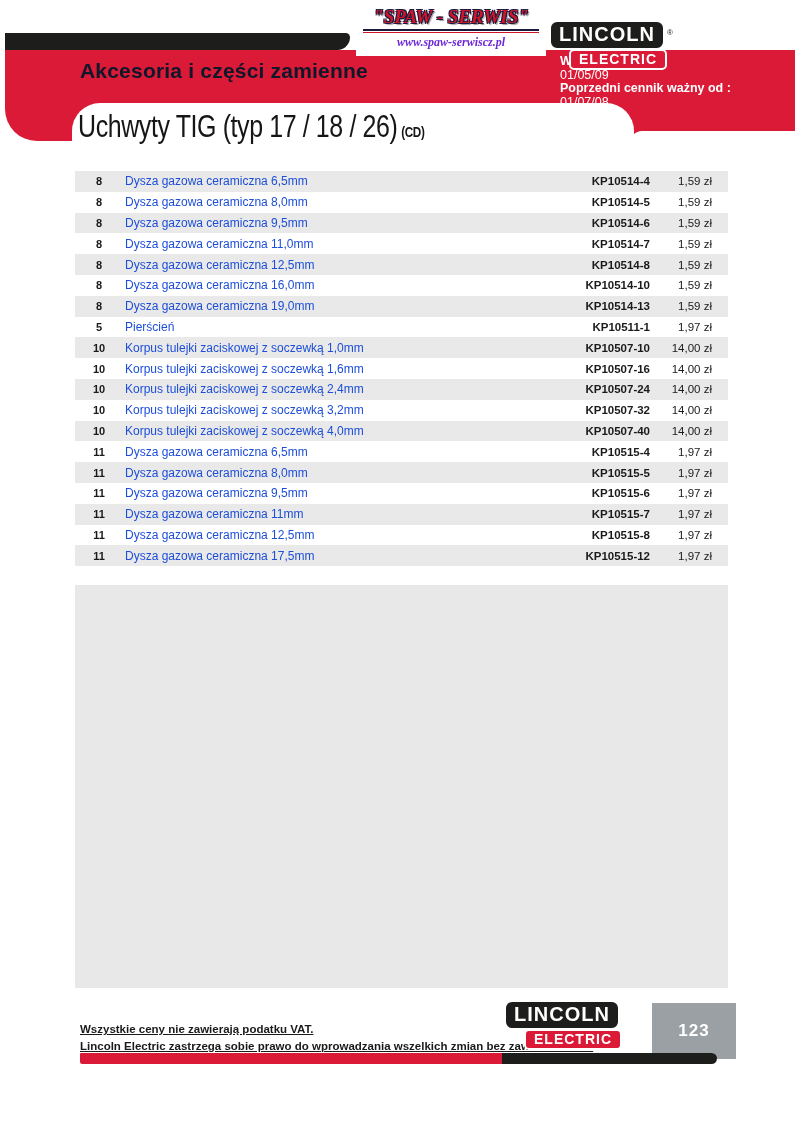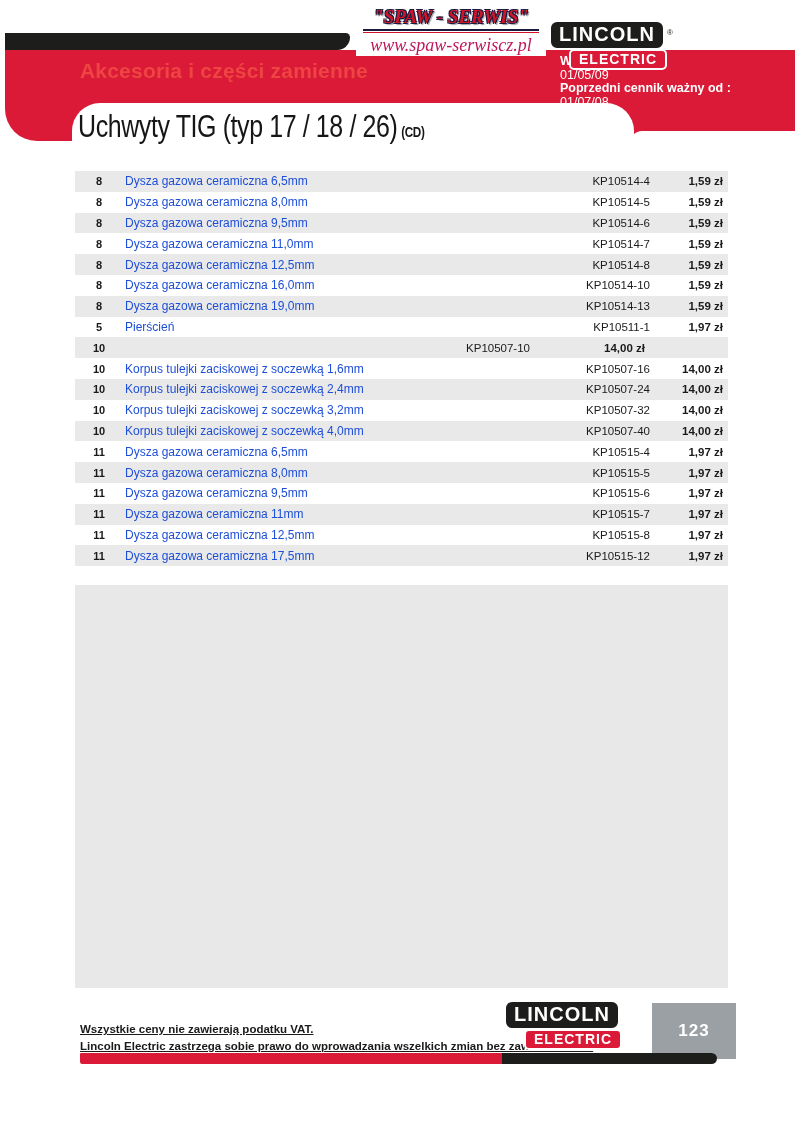--- a/index.html
+++ b/index.html
@@ -21,42 +21,42 @@
   }
   .title-white-box {
     position:absolute; left:72px; top:103px; width:562px; height:45px;
     background:#ffffff; border-radius:28px 28px 0 0;
   }
   .right-white-patch {
     position:absolute; left:630px; top:131px; width:165px; height:12px;
     background:#ffffff; border-top-left-radius:14px;
   }
   .category-title {
-    position:absolute; left:80px; top:59px; color:#ef4444;
+    position:absolute; left:80px; top:59px; color:#0f172a;
     font-size:21px; font-weight:bold; letter-spacing:.2px;
   }
 
   
   .spaw-box {
     position:absolute; left:356px; top:2px; width:190px; height:54px;
     background:#fff; text-align:center; padding-top:4px;
   }
   .spaw-name {
     font-family:"Liberation Serif", serif; font-style:italic; font-weight:bold;
     font-size:19px; color:#cf1527; white-space:nowrap;
     text-shadow:-1px -1px 0 #1b1b40, 1px -1px 0 #1b1b40, -1px 1px 0 #1b1b40,
                  1px 1px 0 #1b1b40, 2px 2px 1px #999;
   }
   .spaw-rule {
     width:176px; margin:1px auto 2px auto; height:4px;
     border-top:2px solid #1b1b40; border-bottom:1px solid #cf1527;
   }
   .spaw-url {
-    font-family:"Liberation Serif", serif; font-style:italic; font-weight:normal;
-    font-size:18px; color:#be185d;
+    font-family:"Liberation Serif", serif; font-style:italic; font-weight:bold;
+    font-size:12px; color:#6d28d9;
   }
 
   
   .lincoln-logo { position:absolute; width:120px; }
   .lin-black {
     display:inline-block; background:var(--black); color:#fff; font-weight:bold;
     font-size:20px; letter-spacing:1px; padding:1px 8px 2px 8px;
     border:2px solid #fff; border-radius:8px; position:relative; z-index:2;
   }
   .lin-reg { position:absolute; font-size:8px; color:var(--black); z-index:3; }
@@ -88,22 +88,22 @@
 
   
   .table { position:absolute; left:75px; top:171px; width:653px; }
   .row {
     display:grid; grid-template-columns:48px 1fr 120px 78px;
     align-items:center; height:20.8px;
   }
   .row.stripe { background:var(--stripe); }
   .cell.qty { text-align:center; font-weight:bold; font-size:11px; color:#1a1a1a; }
   .cell.desc { font-size:12px; color:#1d4ed8; padding-left:2px; }
-  .cell.code { text-align:right; font-weight:normal; font-size:11.5px; color:#1a1a1a; }
-  .cell.price { text-align:right; font-weight:bold; font-size:11.5px; color:#1a1a1a; padding-right:5px; }
+  .cell.code { text-align:right; font-weight:bold; font-size:11.5px; color:#1a1a1a; }
+  .cell.price { text-align:right; font-weight:normal; font-size:11.5px; color:#1a1a1a; padding-right:16px; }
 
   
   .gray-panel {
     position:absolute; left:75px; top:585px; width:653px; height:403px;
     background:var(--panel);
   }
 
   
   .footer-notes {
     position:absolute; left:80px; top:1021px; font-size:11.5px; font-weight:bold;
@@ -202,20 +202,21 @@
         <span class="cell price">1,59 zł</span>
       </div>
       <div class="row">
         <span class="cell qty">5</span>
         <span class="cell desc">Pierścień</span>
         <span class="cell code">KP10511-1</span>
         <span class="cell price">1,97 zł</span>
       </div>
       <div class="row stripe">
         <span class="cell qty">10</span>
+        <span class="cell desc">Korpus tulejki zaciskowej z soczewką 1,0mm</span>
         <span class="cell code">KP10507-10</span>
         <span class="cell price">14,00 zł</span>
       </div>
       <div class="row">
         <span class="cell qty">10</span>
         <span class="cell desc">Korpus tulejki zaciskowej z soczewką 1,6mm</span>
         <span class="cell code">KP10507-16</span>
         <span class="cell price">14,00 zł</span>
       </div>
       <div class="row stripe">

